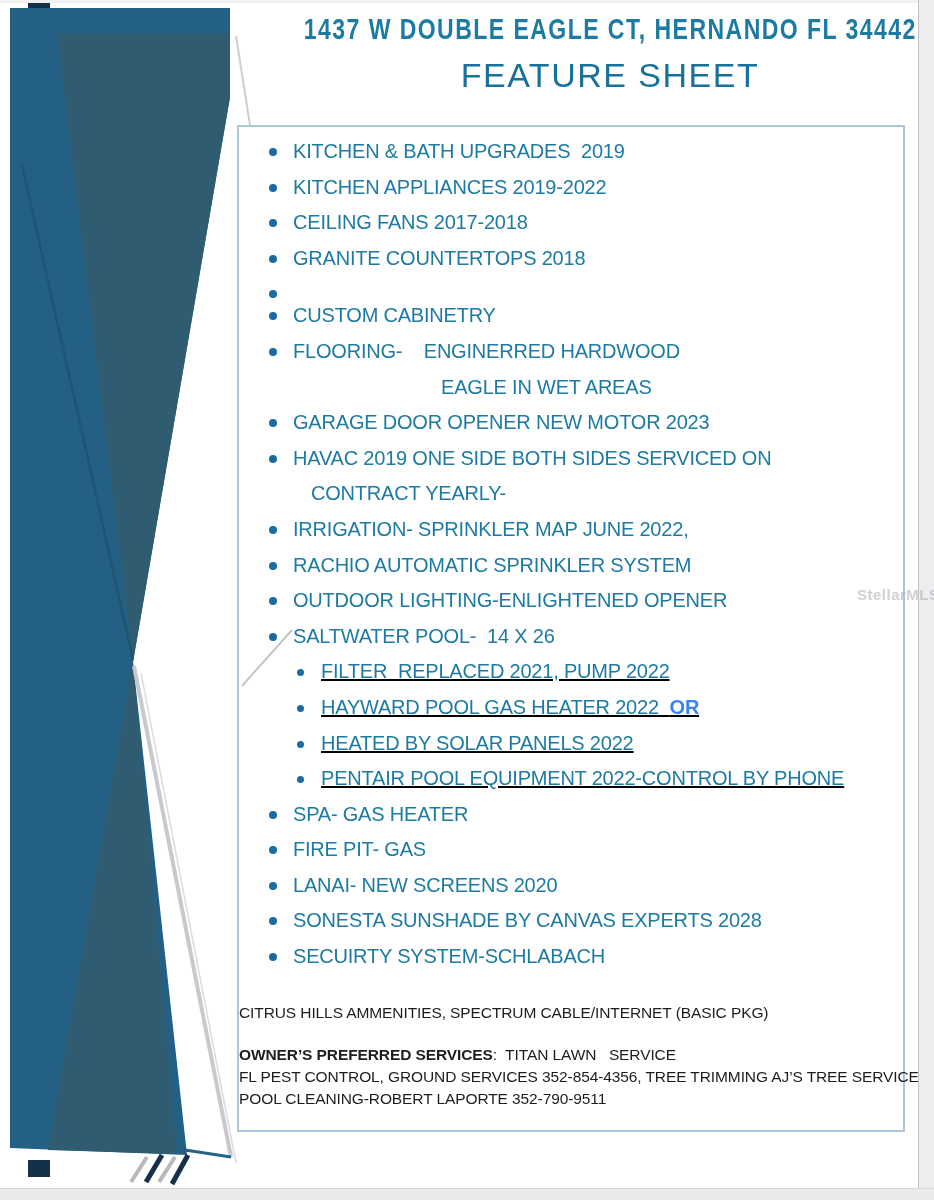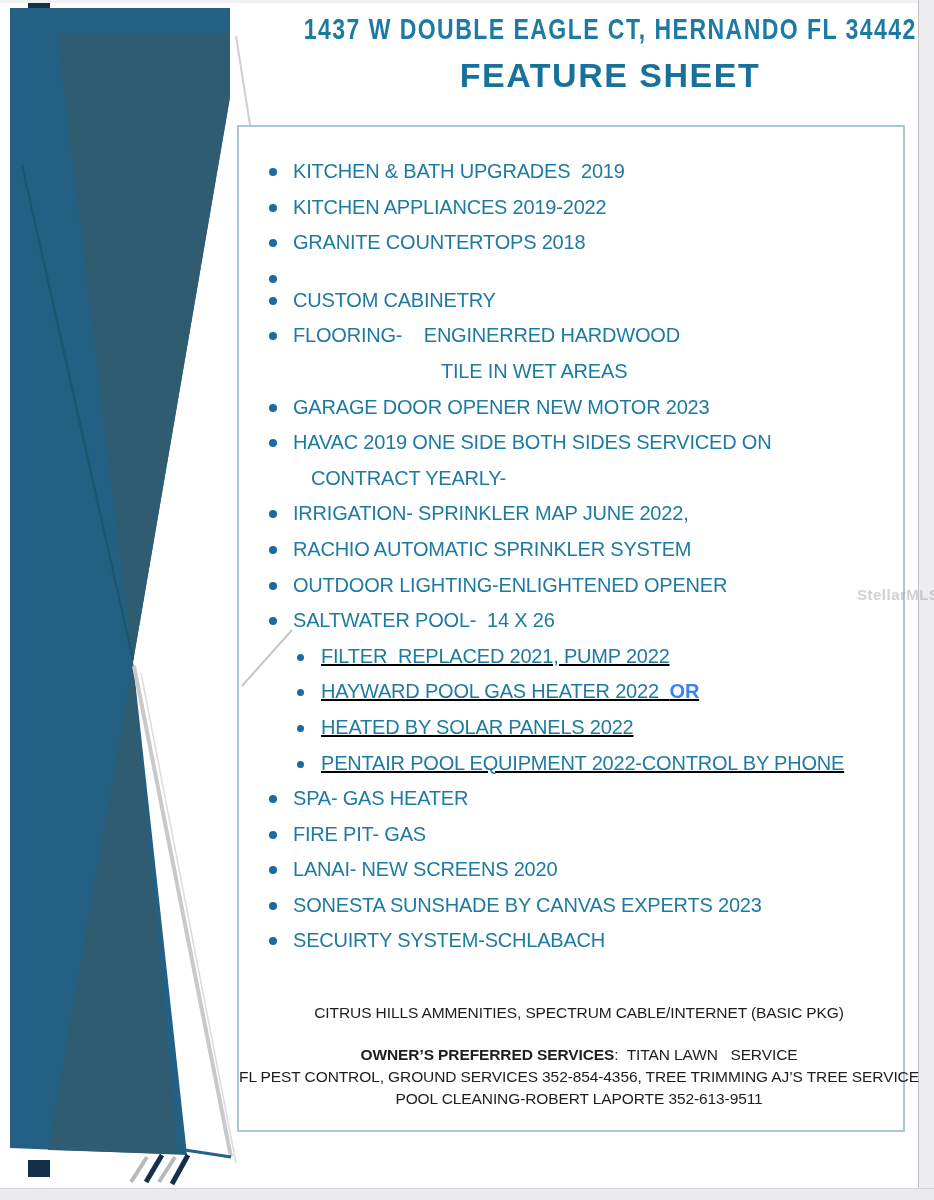--- a/index.html
+++ b/index.html
@@ -16,43 +16,43 @@
     background:#eaeaec;border-top:1px solid #d6d6d9;z-index:2;}
   .edge-band-top{position:absolute;left:0;top:0;width:934px;height:3px;background:#eff1f1;z-index:2;}
 
   .header{position:absolute;left:286px;top:12px;width:648px;text-align:center;z-index:1;}
   .address{
     display:inline-block;color:#1d7aa2;font-weight:700;font-size:24px;
     letter-spacing:1.5px;transform:scaleY(1.22) scaleX(0.96);transform-origin:center top;
     white-space:nowrap;
   }
   .title{
-    margin-top:16px;color:#17719b;font-weight:700;font-size:34px;letter-spacing:1.5px;
+    margin-top:16px;color:#17719b;font-weight:400;font-size:34px;letter-spacing:1.5px;
     white-space:nowrap;
   }
 
   .feature-box{
     position:absolute;left:237px;top:125px;width:668px;height:1007px;
     border:2px solid #a9c7d5;box-sizing:border-box;z-index:1;
-    padding:27px 0 0 30px;
+    padding:7px 0 0 30px;
   }
   .feat{display:flex;align-items:flex-start;}
   .feat .dot{
     flex:0 0 auto;width:8px;height:8px;border-radius:50%;
     background:#1a6ba2;margin-top:14px;margin-right:16px;
   }
   .feat.level2{margin-left:28px;text-decoration:underline;}
   .feat.level2 .dot{width:7px;height:7px;margin-top:15px;margin-right:17px;}
   .feat-text{color:#1d7aa2;font-size:20px;letter-spacing:-0.2px;}
   .feat-line{line-height:35.6px;white-space:pre-wrap;}
   .feat-line .bold{font-weight:800;color:#3b82f6;}
 
   .footer{position:absolute;left:239px;top:1002px;width:680px;z-index:3;color:#1d1d1d;
     font-size:15.5px;letter-spacing:-0.1px;}
-  .footer .line{line-height:22px;white-space:pre-wrap;text-align:center;}
+  .footer .line{line-height:22px;white-space:pre-wrap;}
   .footer .gap{height:20px;}
   .footer .b{font-weight:800;}
 
   .watermark{
     position:absolute;left:857px;top:586px;z-index:3;
     color:rgba(170,170,174,0.55);font-size:15px;font-weight:700;letter-spacing:0.5px;
   }
 </style>
 </head>
 <body>
@@ -105,37 +105,43 @@
       </div>
       <div class="feat level1">
         <span class="dot"></span>
         <div class="feat-text">
           <div class="feat-line">KITCHEN APPLIANCES 2019-2022</div>
         </div>
       </div>
       <div class="feat level1">
         <span class="dot"></span>
         <div class="feat-text">
+          <div class="feat-line">CEILING FANS 2017-2018</div>
+        </div>
+      </div>
+      <div class="feat level1">
+        <span class="dot"></span>
+        <div class="feat-text">
           <div class="feat-line">GRANITE COUNTERTOPS 2018</div>
         </div>
       </div>
       <div class="feat level1">
         <span class="dot"></span>
       </div>
       <div class="feat level1">
         <span class="dot"></span>
         <div class="feat-text">
           <div class="feat-line">CUSTOM CABINETRY</div>
         </div>
       </div>
       <div class="feat level1">
         <span class="dot"></span>
         <div class="feat-text">
           <div class="feat-line">FLOORING-    ENGINERRED HARDWOOD</div>
-          <div class="feat-line" style="padding-left: 148px;">TILE IN WET AREAS</div>
+          <div class="feat-line" style="padding-left: 148px;">EAGLE IN WET AREAS</div>
         </div>
       </div>
       <div class="feat level1">
         <span class="dot"></span>
         <div class="feat-text">
           <div class="feat-line">GARAGE DOOR OPENER NEW MOTOR 2023</div>
         </div>
       </div>
       <div class="feat level1">
         <span class="dot"></span>
@@ -206,33 +212,33 @@
       </div>
       <div class="feat level1">
         <span class="dot"></span>
         <div class="feat-text">
           <div class="feat-line">LANAI- NEW SCREENS 2020</div>
         </div>
       </div>
       <div class="feat level1">
         <span class="dot"></span>
         <div class="feat-text">
-          <div class="feat-line">SONESTA SUNSHADE BY CANVAS EXPERTS 2023</div>
+          <div class="feat-line">SONESTA SUNSHADE BY CANVAS EXPERTS 2028</div>
         </div>
       </div>
       <div class="feat level1">
         <span class="dot"></span>
         <div class="feat-text">
           <div class="feat-line">SECUIRTY SYSTEM-SCHLABACH</div>
         </div>
       </div>
     </div>
 </div>
 
 <div class="watermark">StellarMLS</div>
 
 <div class="footer">
   <div class="line">CITRUS HILLS AMMENITIES, SPECTRUM CABLE/INTERNET (BASIC PKG)</div>
   <div class="gap"></div>
   <div class="line"><span class="b">OWNER’S PREFERRED SERVICES</span><span>:  TITAN LAWN   SERVICE</span></div>
   <div class="line">FL PEST CONTROL, GROUND SERVICES 352-854-4356, TREE TRIMMING AJ’S TREE SERVICE</div>
-  <div class="line">POOL CLEANING-ROBERT LAPORTE 352-613-9511</div>
+  <div class="line">POOL CLEANING-ROBERT LAPORTE 352-790-9511</div>
 </div>
 
 </body></html>

